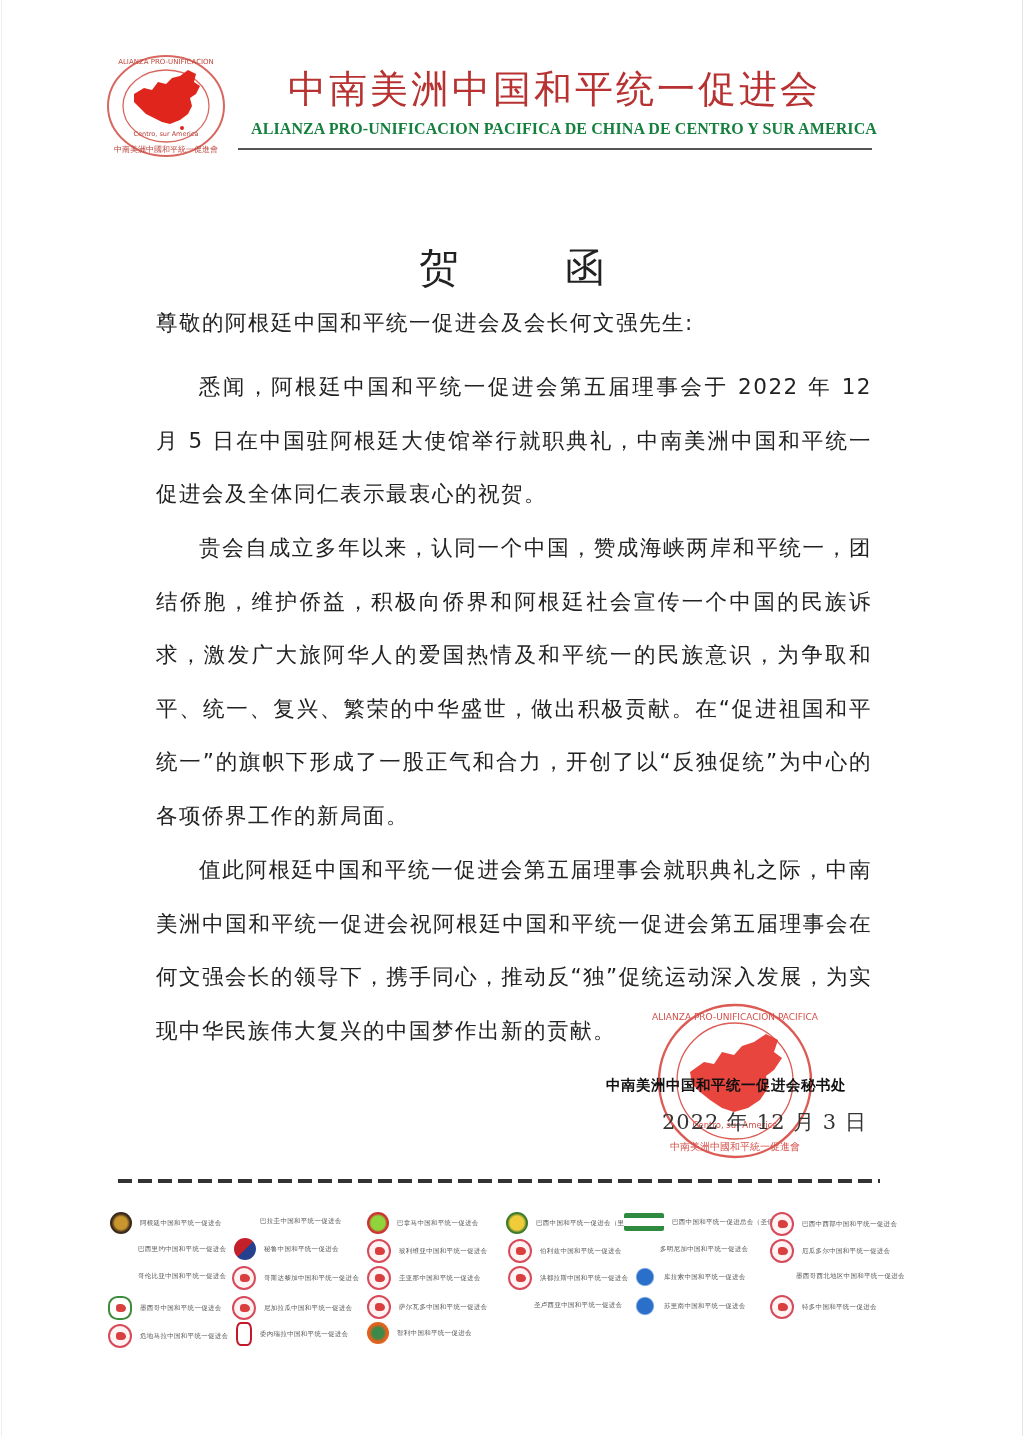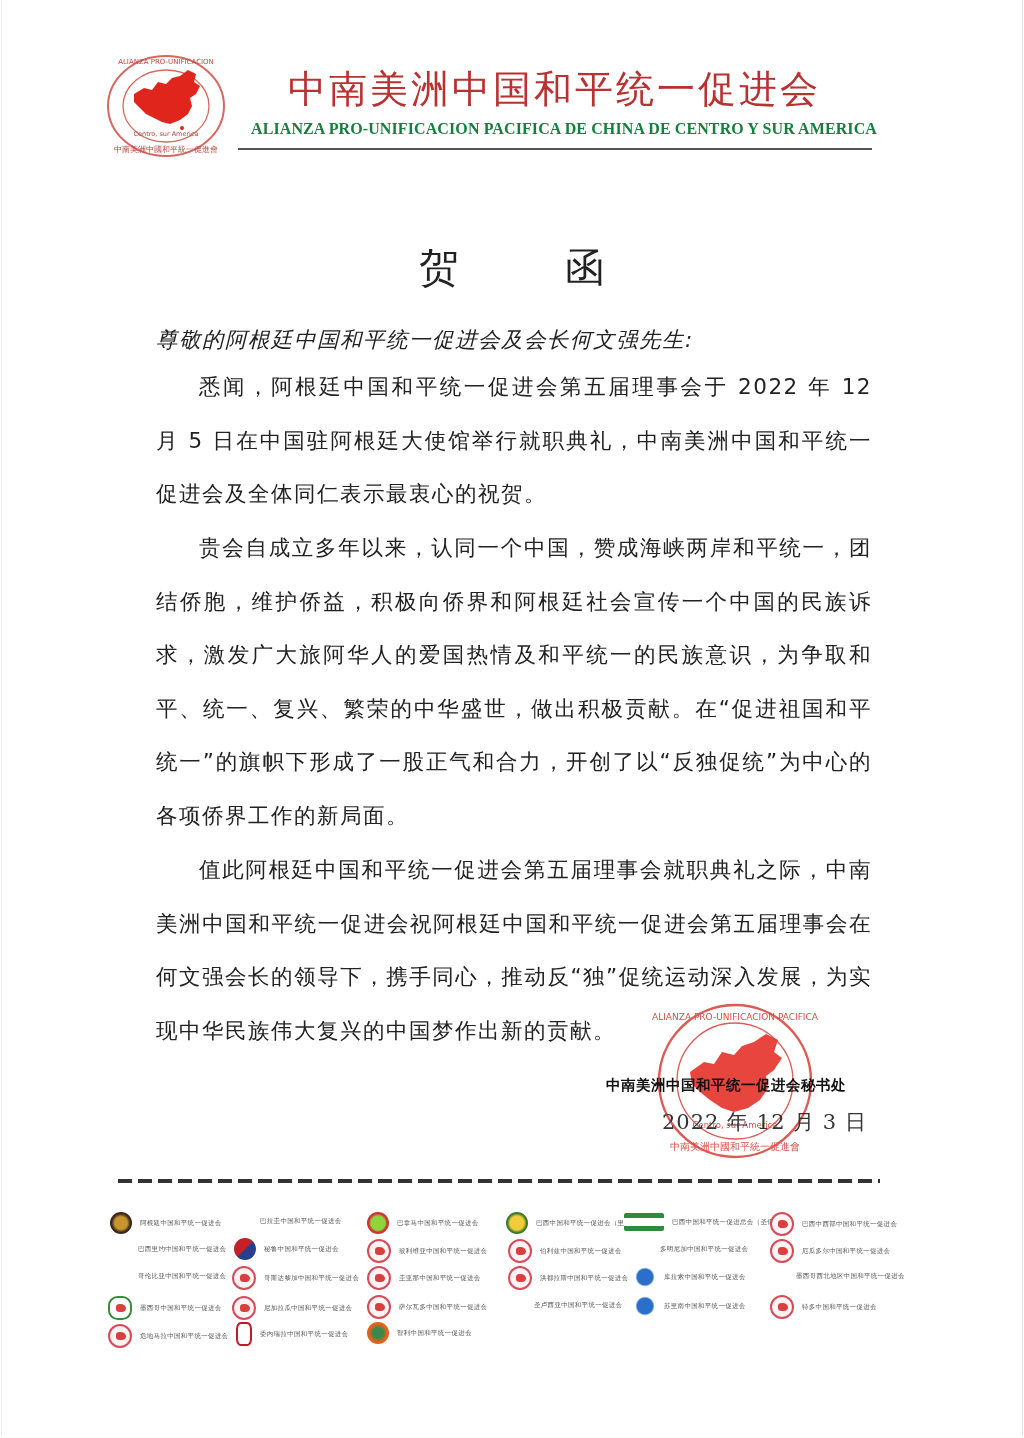--- a/index.html
+++ b/index.html
@@ -17,21 +17,21 @@
   .header-rule { position: absolute; left: 238px; top: 148px; width: 634px; height: 2px; background: #555; }
 
   
   .letter-title { position: absolute; top: 240px; left: 0; width: 1024px; text-align: center;
                   font-size: 40px; color: #222; letter-spacing: 0; }
   .letter-title span { display: inline-block; }
   .letter-title .gap { width: 106px; }
 
   .body-text { position: absolute; left: 156px; width: 716px; font-size: 21.5px; line-height: 53.5px;
                color: #222; font-family: "DejaVu Sans", sans-serif; letter-spacing: 1.5px; }
-  .salutation { top: 313px; font-style: italic; }
+  .salutation { top: 296px; }
   .para { text-indent: 43px; margin: 0; text-align: justify; }
   .p1 { position: absolute; left: 156px; top: 360px; width: 716px; }
   .p2 { position: absolute; left: 156px; top: 521px; width: 716px; }
   .p3 { position: absolute; left: 156px; top: 843px; width: 716px; }
 
   .stamp { position: absolute; left: 648px; top: 1000px; width: 174px; height: 162px; opacity: 0.9; }
   .sign-org { position: absolute; left: 606px; top: 1076px; font-size: 14.5px; font-weight: bold;
               font-family: Liberation Serif, serif; color: #111; white-space: nowrap; letter-spacing: 0.5px; }
   .sign-date { position: absolute; left: 662px; top: 1108px; font-size: 21px; color: #333;
                font-family: "DejaVu Serif", serif; white-space: nowrap; letter-spacing: 1px; }

